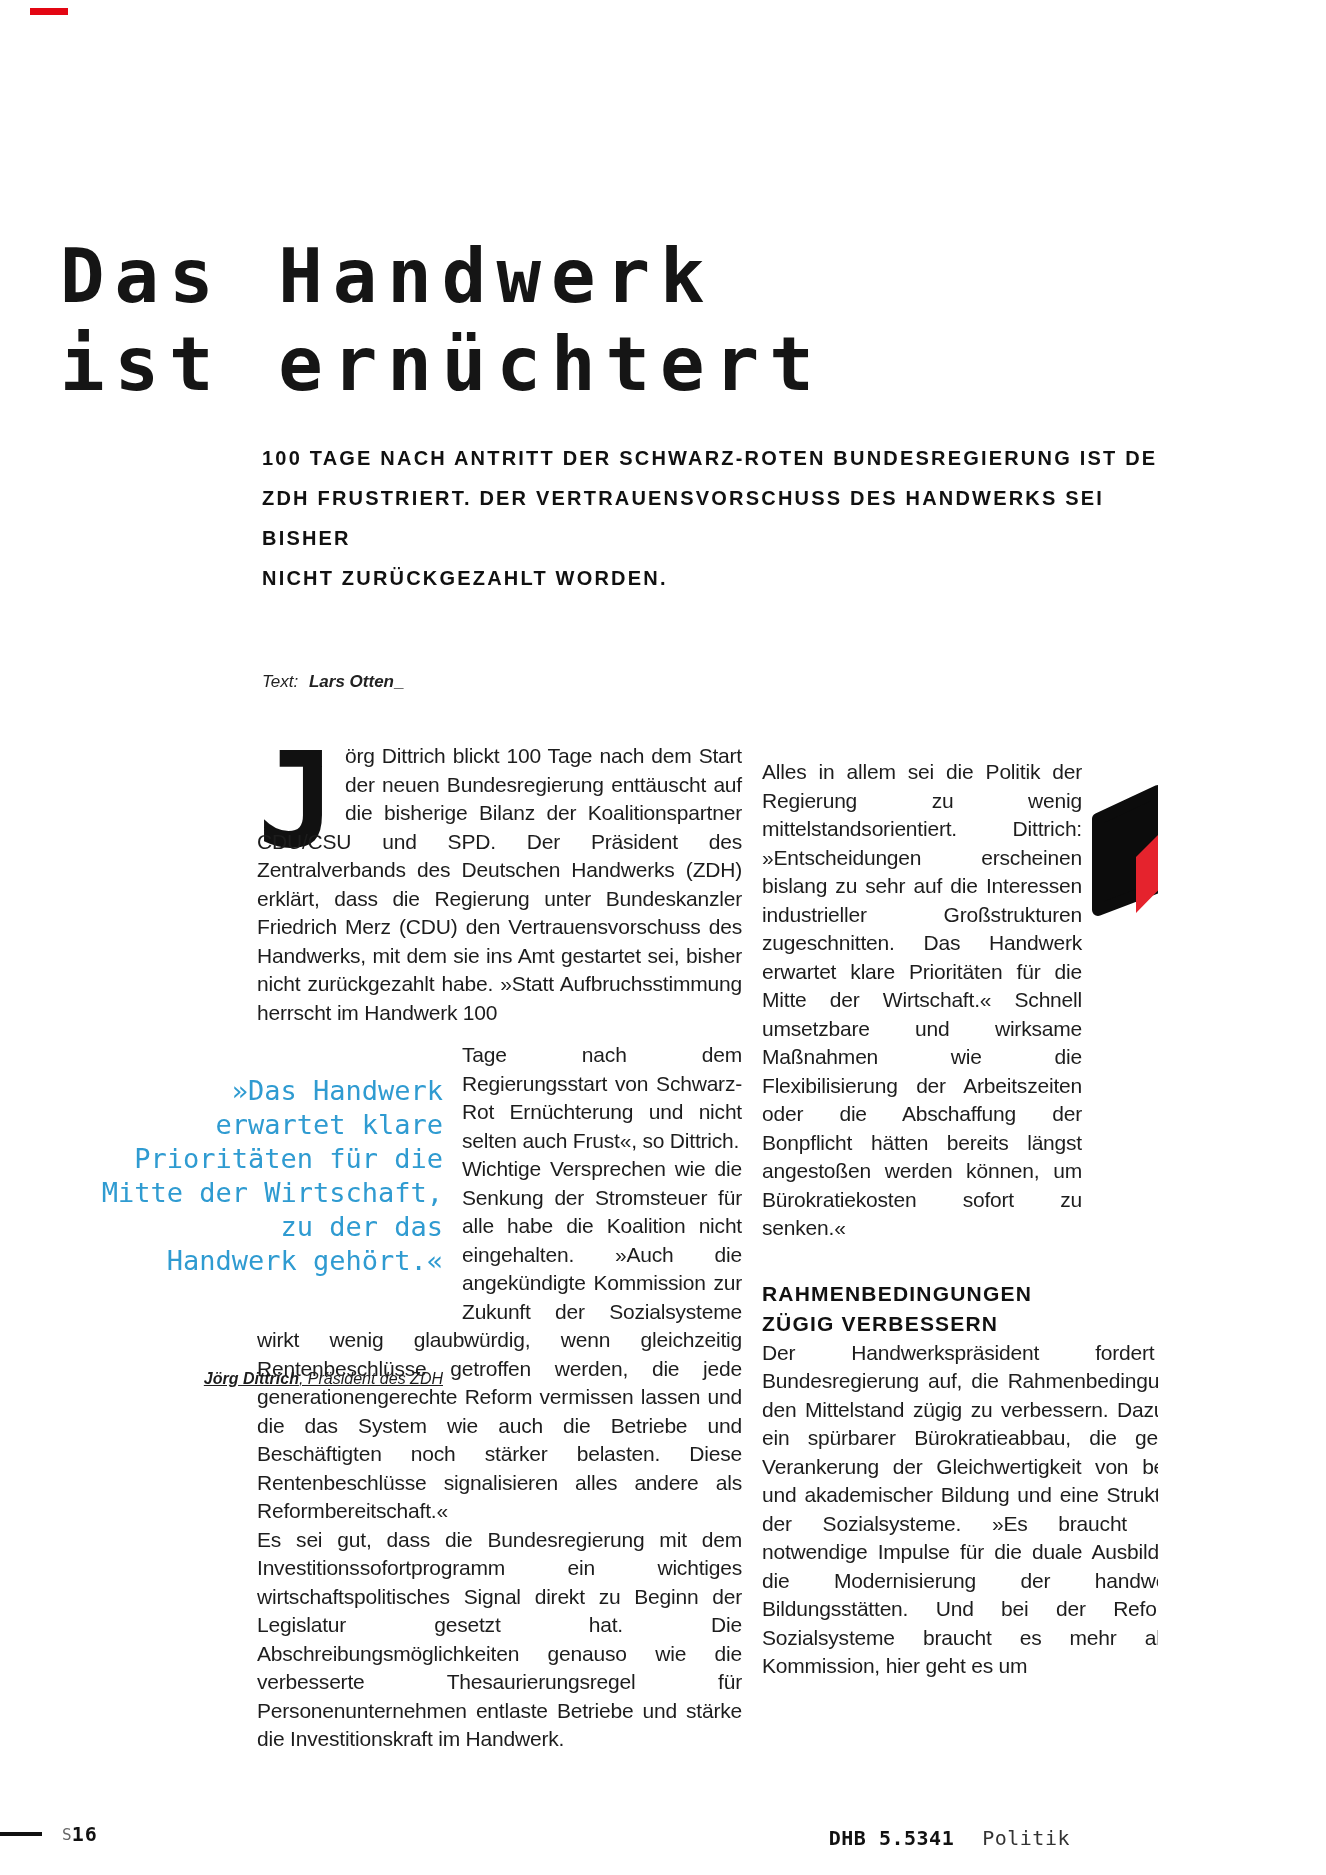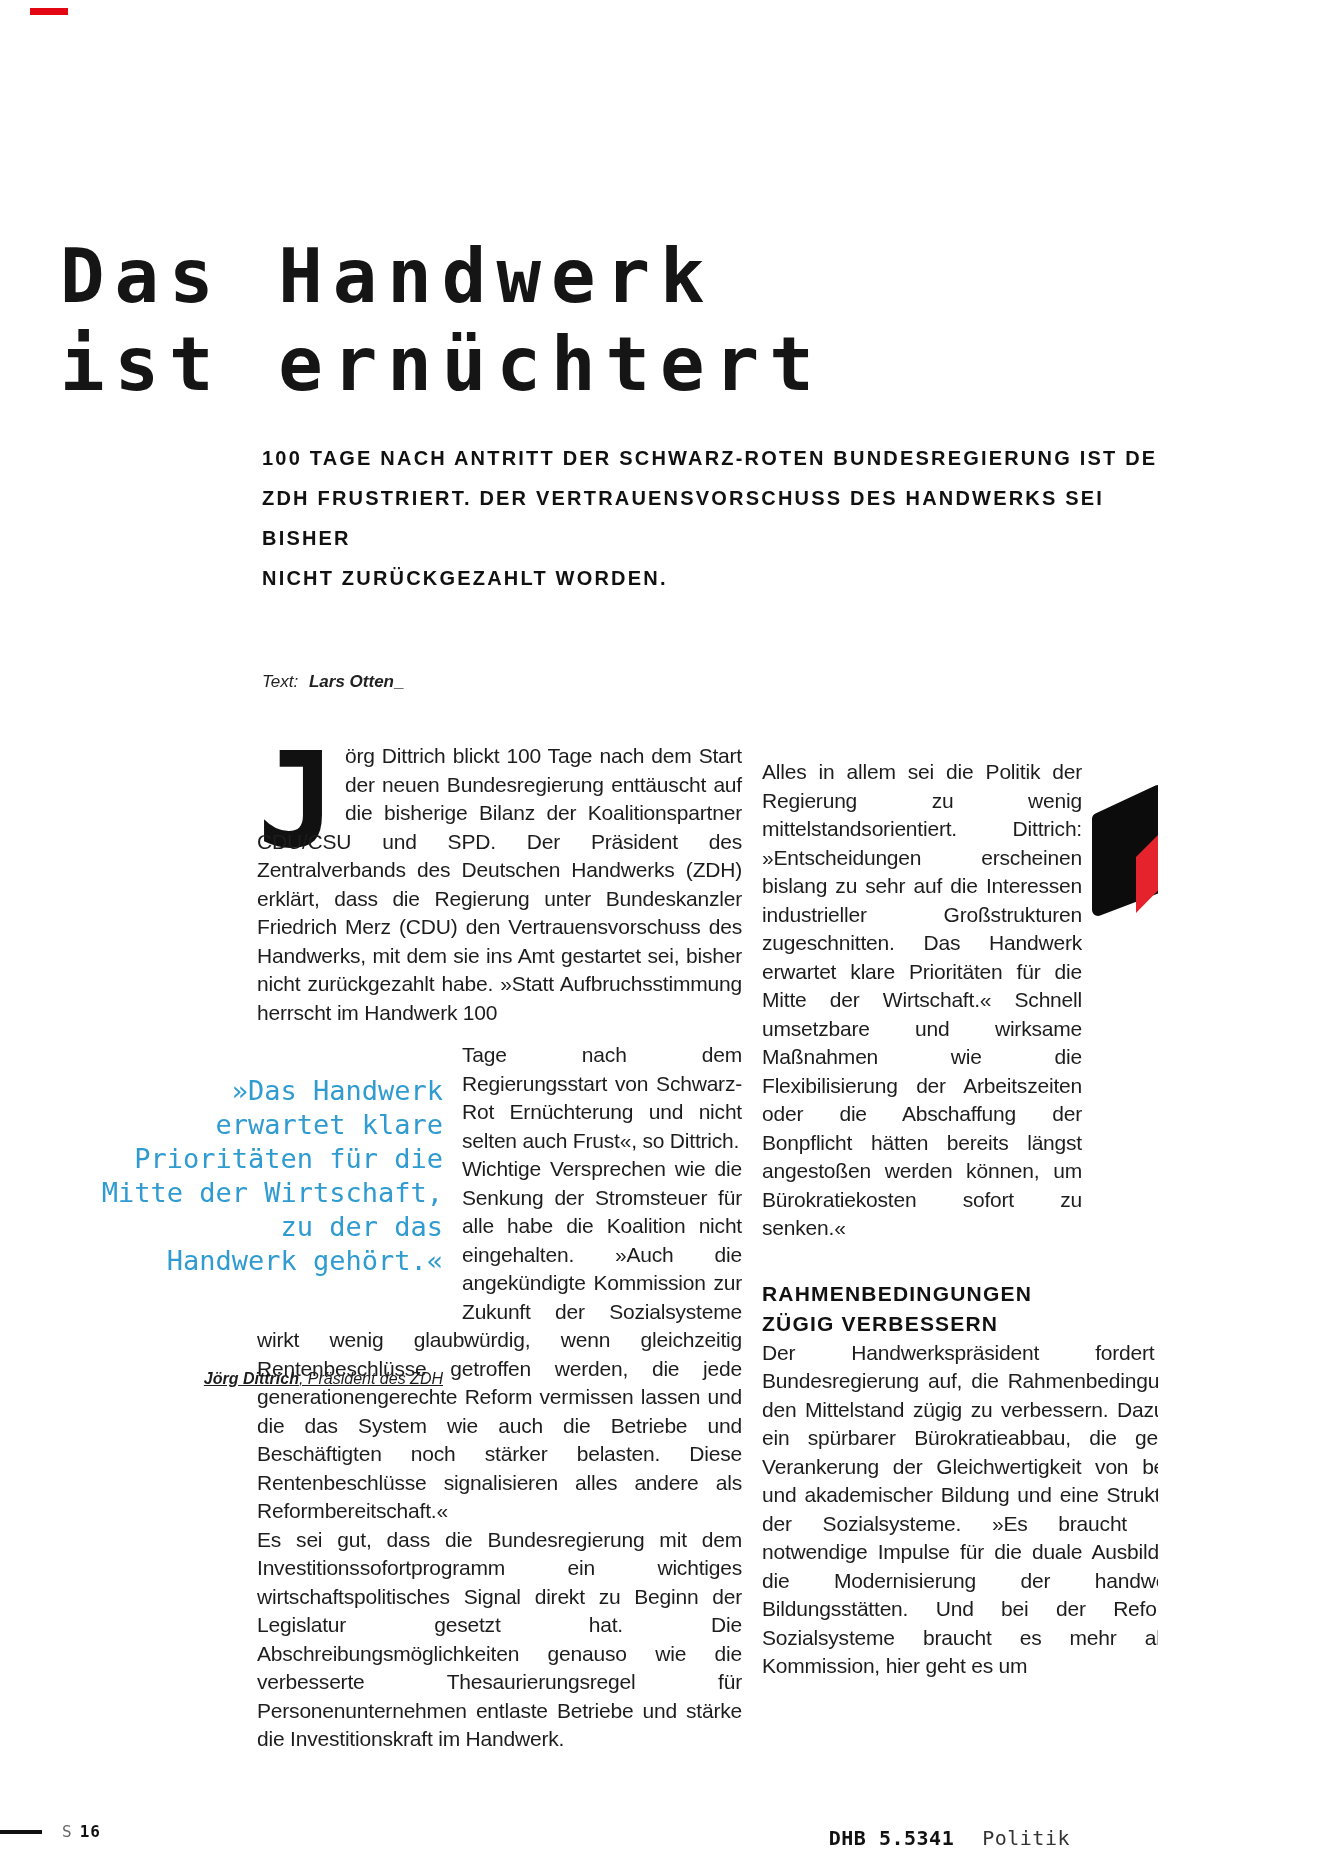--- a/index.html
+++ b/index.html
@@ -61,21 +61,21 @@
 
   .credit{
     left:1173px;top:1058px;height:195px;width:14px;
     writing-mode:vertical-rl;transform:rotate(180deg);
     font-size:10.5px;color:#3a3a3a;letter-spacing:0.3px;white-space:nowrap;
   }
 
   .footer-left{left:0;top:1822px;display:flex;align-items:center;}
   .f-dash{width:42px;height:4px;background:#111;margin-right:20px;}
   .f-s{font-family:"DejaVu Sans Mono",monospace;font-size:16px;color:#666;}
-  .f-num{font-family:"DejaVu Sans Mono",monospace;font-weight:bold;font-size:16px;color:#111;margin-left:8px;letter-spacing:1px;}
+  .f-num{font-family:"DejaVu Sans Mono",monospace;font-weight:bold;font-size:20px;color:#111;letter-spacing:1px;}
   .footer-right{right:88px;top:1826px;display:flex;align-items:baseline;}
   .f-issue{font-family:"DejaVu Sans Mono",monospace;font-weight:bold;font-size:20px;color:#111;letter-spacing:0.5px;}
   .f-section{font-family:"DejaVu Sans Mono",monospace;font-size:20px;color:#333;margin-left:28px;letter-spacing:0.5px;}
 </style>
 </head>
 <body>
 
 <div class="page">
 
   <div class="abs red-mark"></div>

